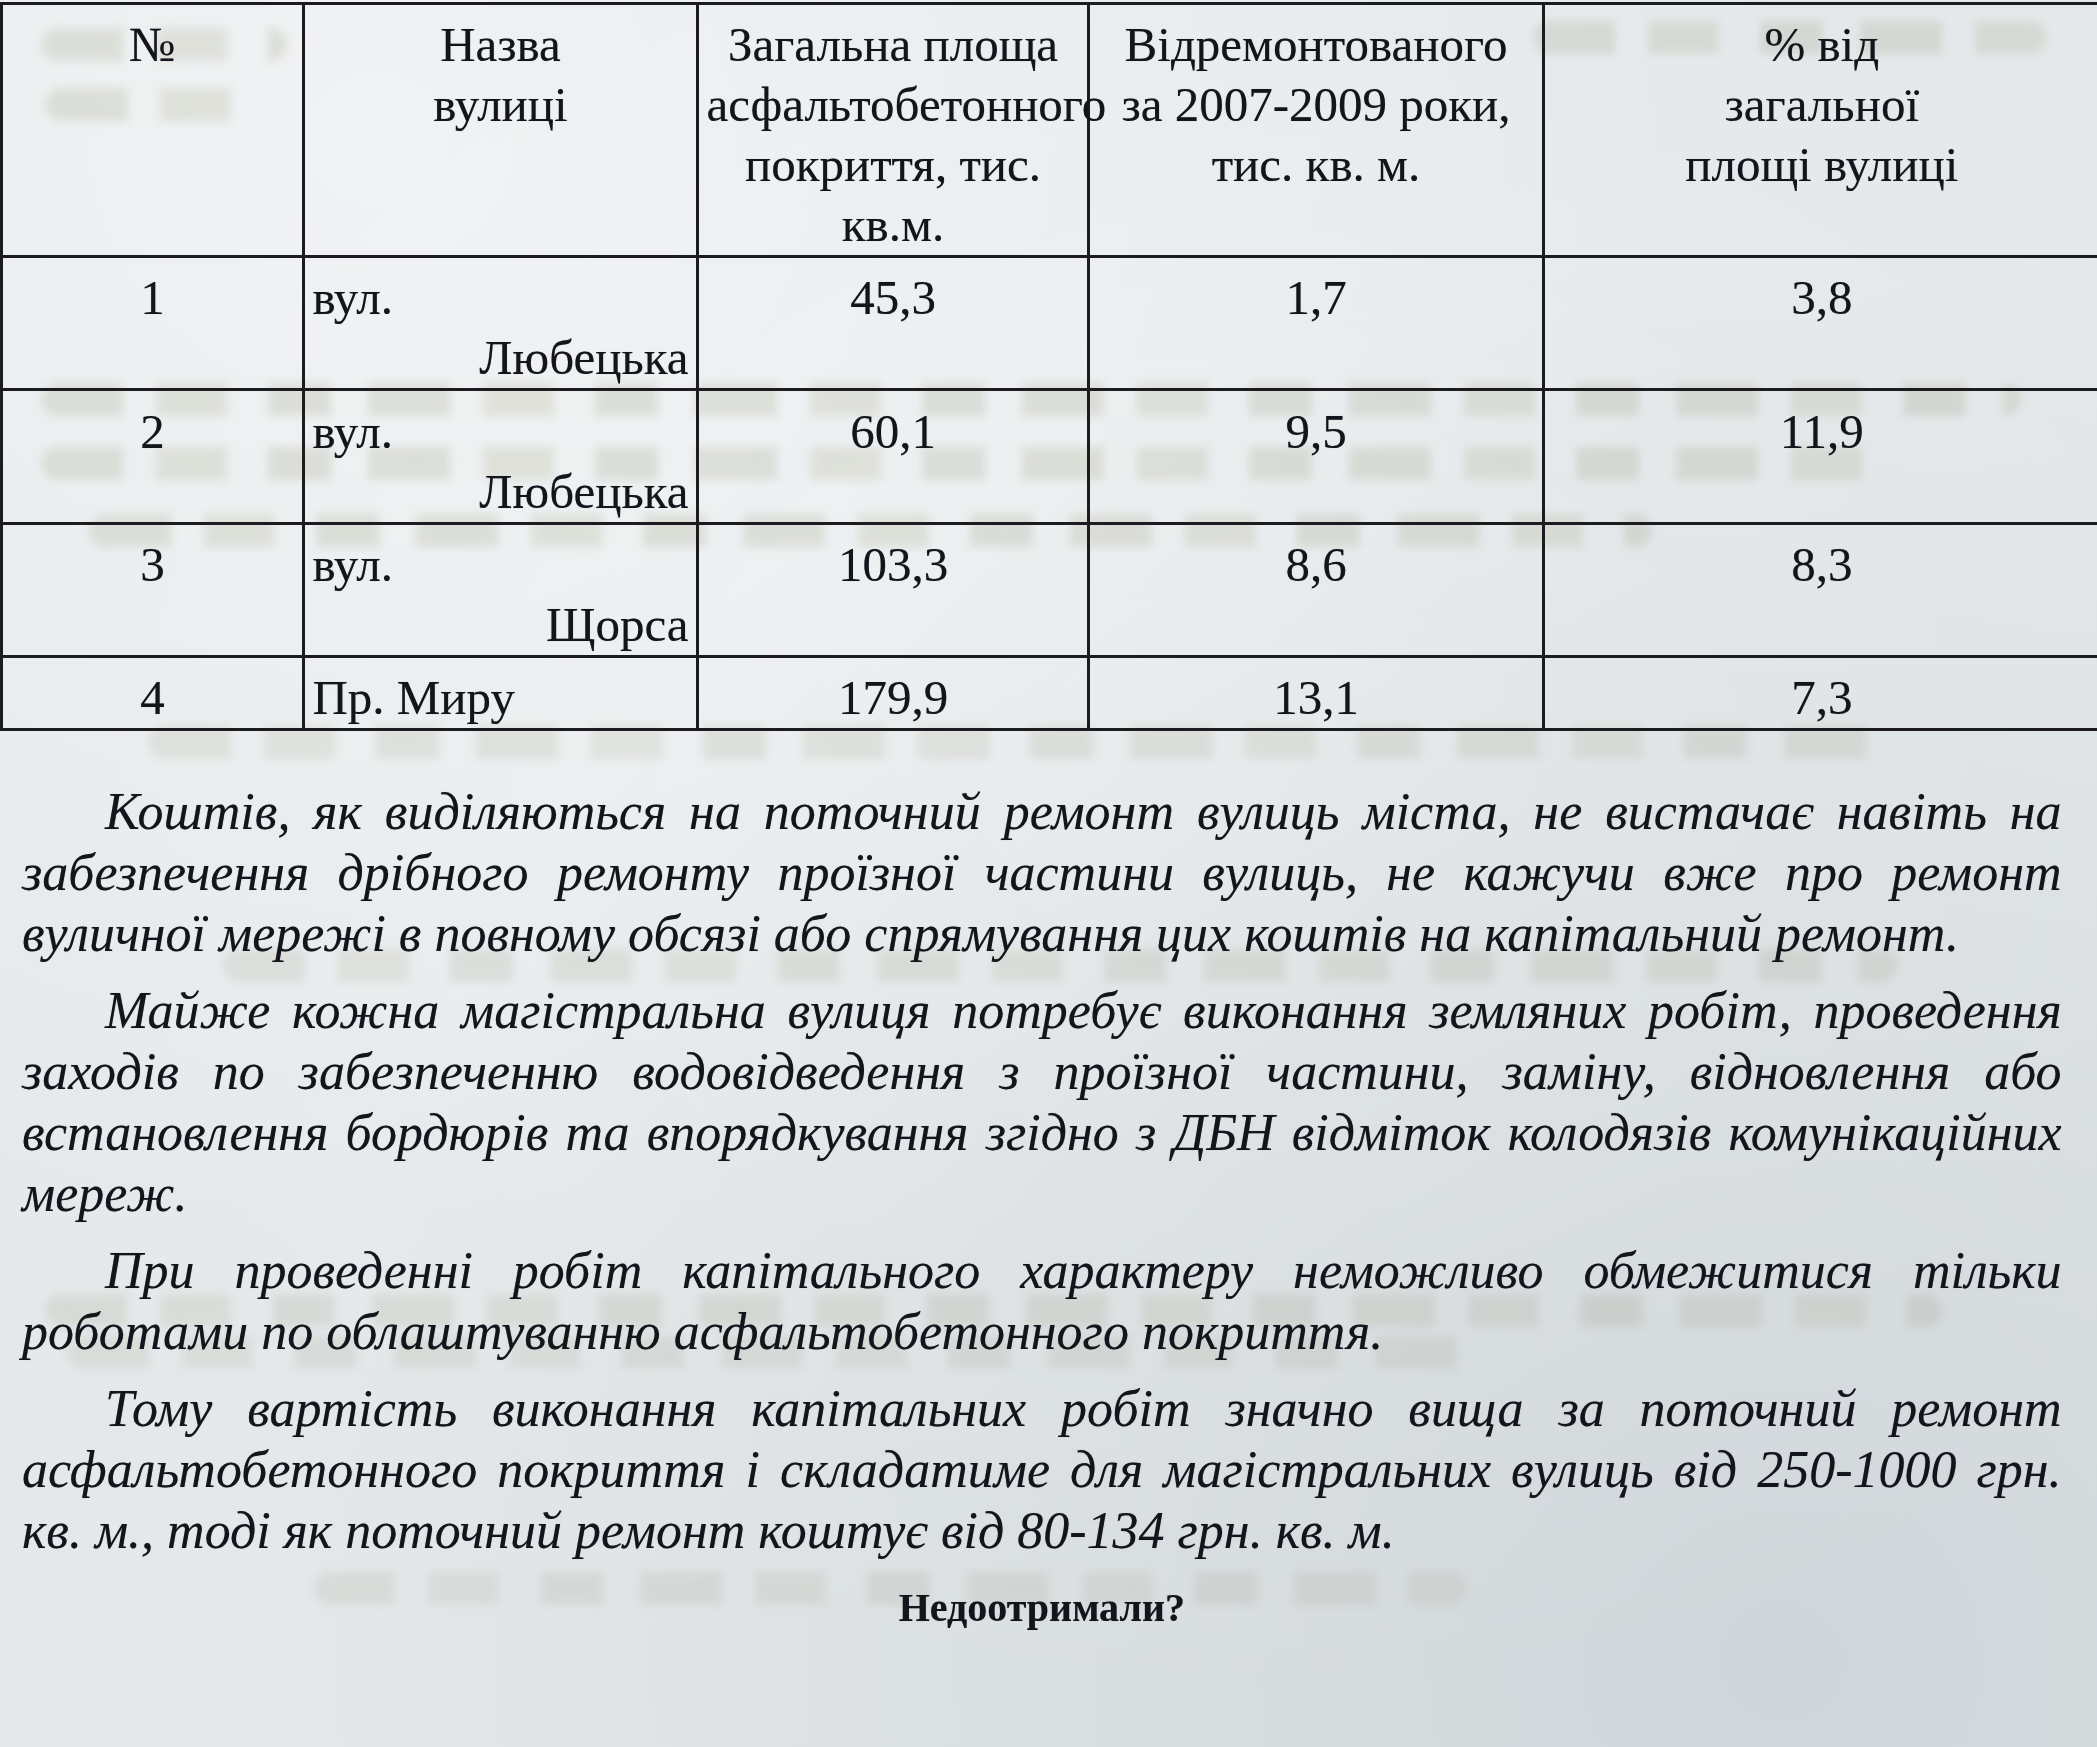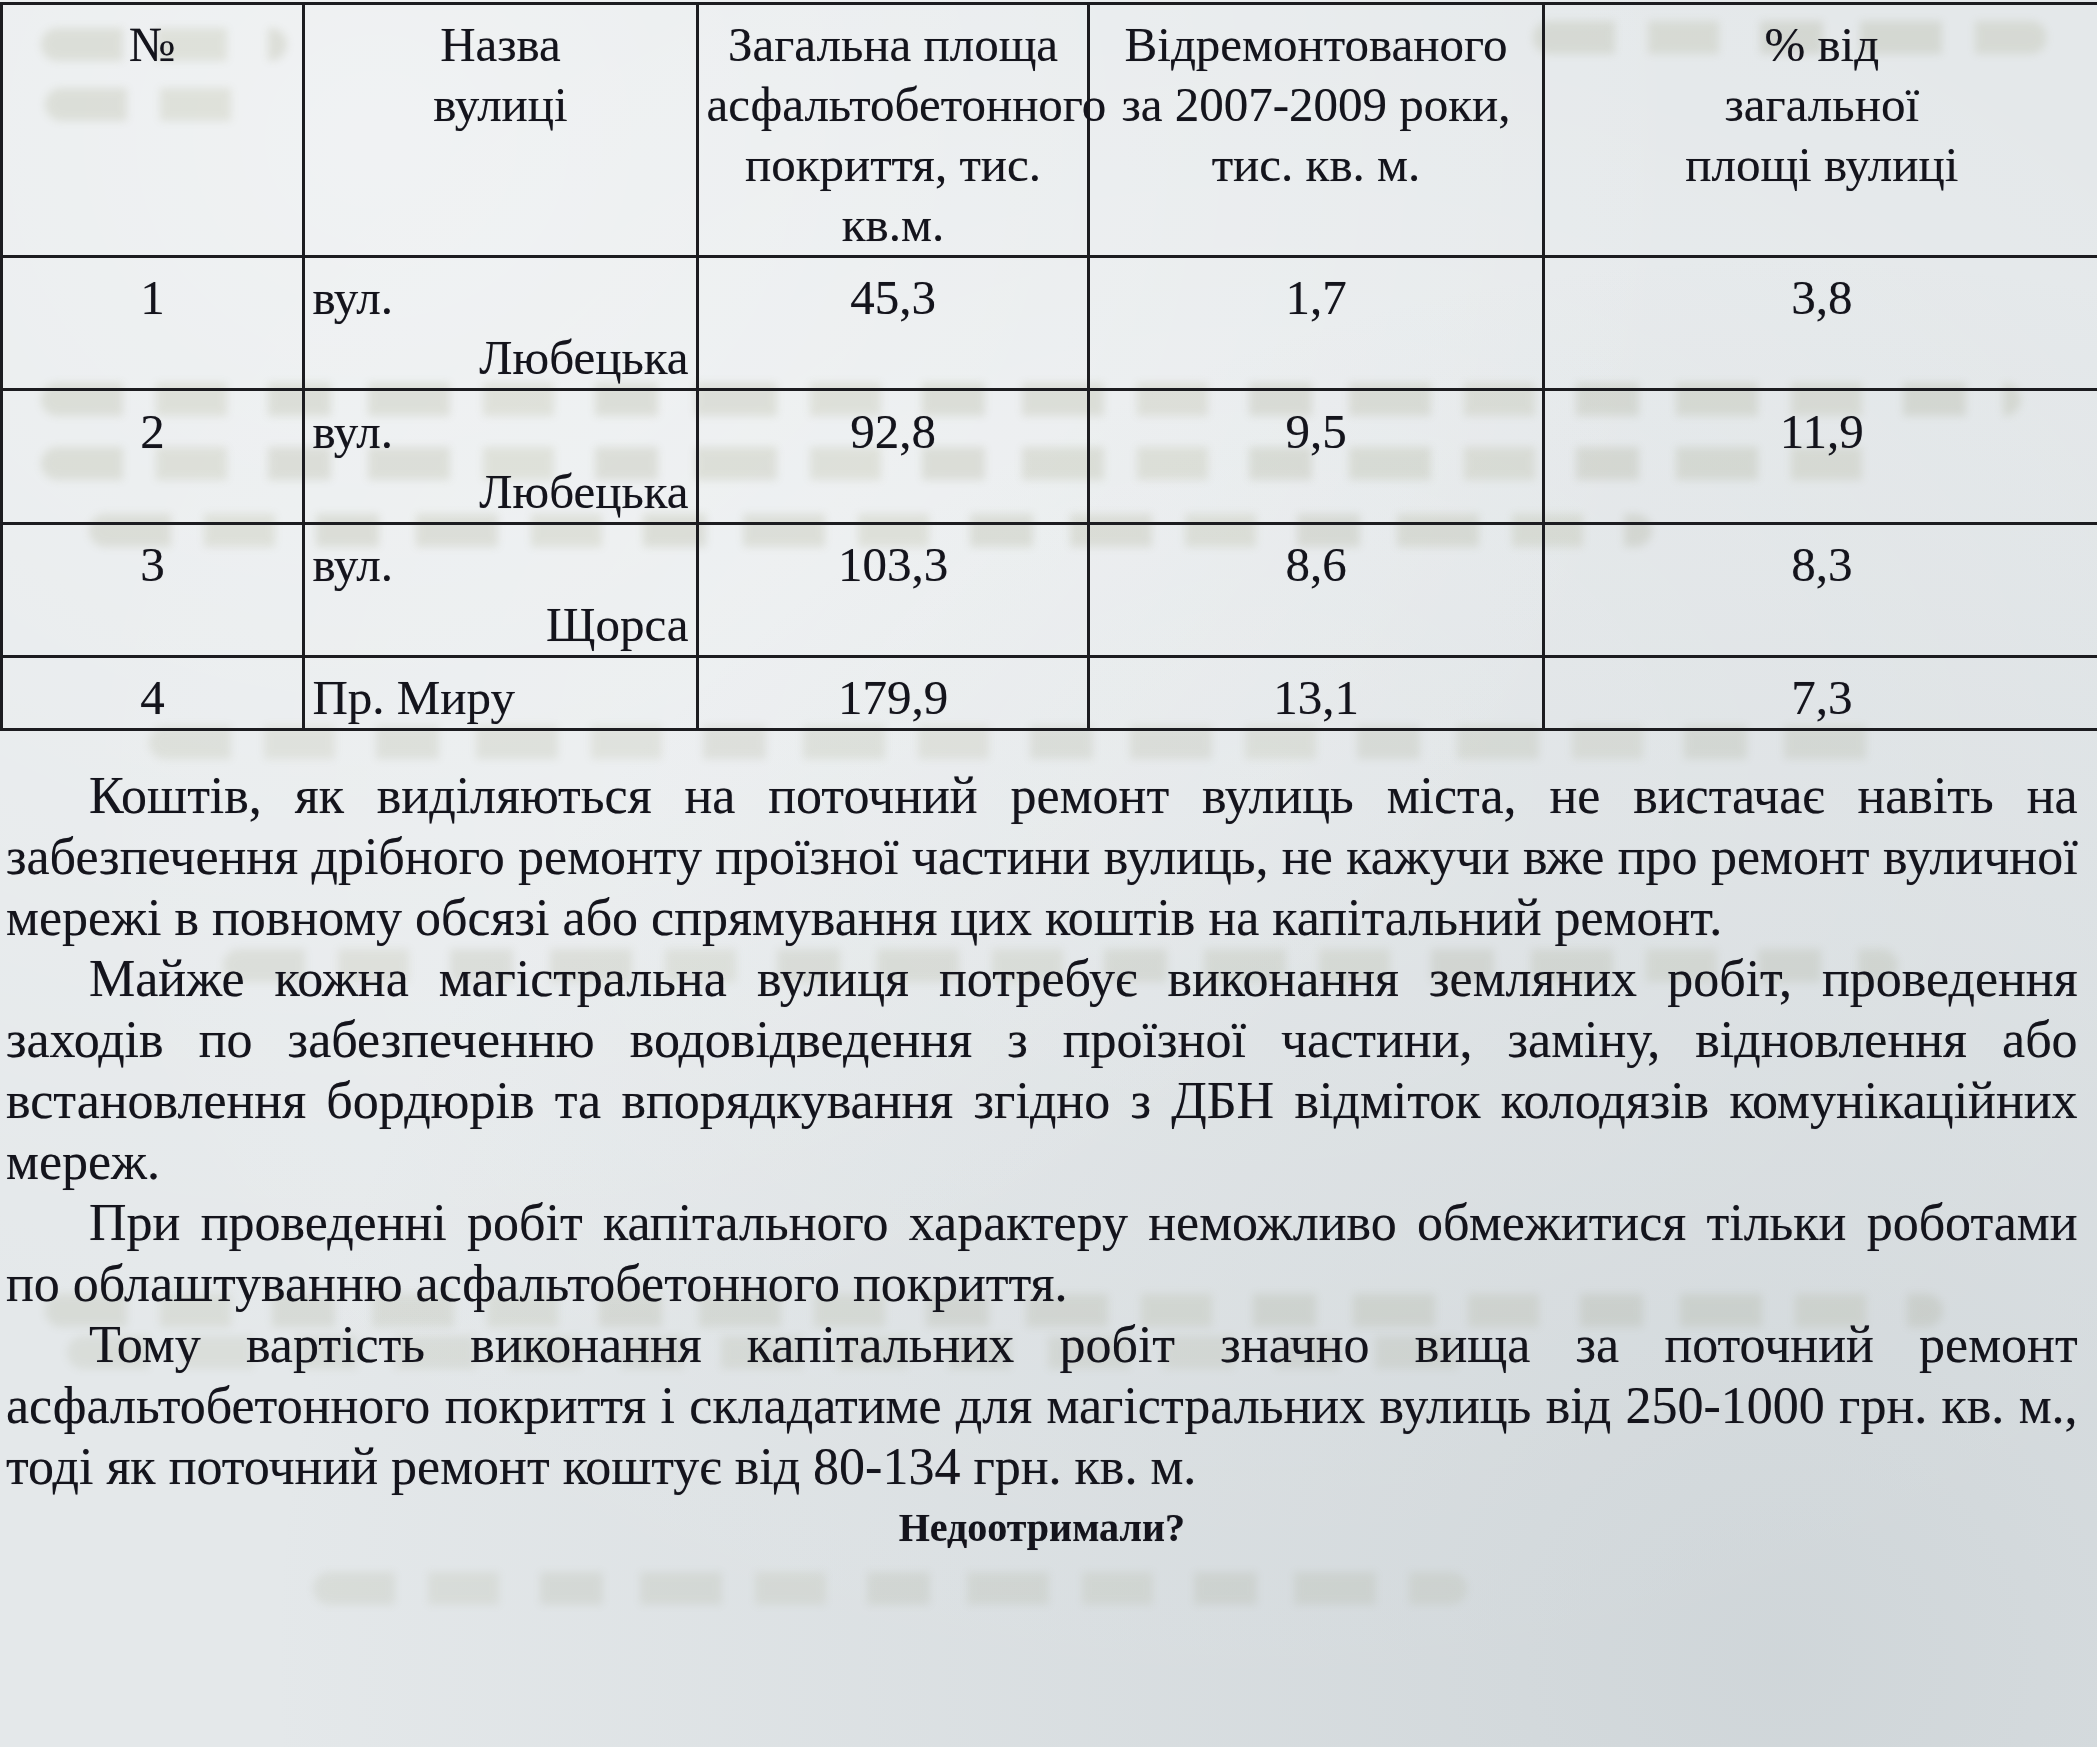--- a/index.html
+++ b/index.html
@@ -46,21 +46,21 @@
 
   
   .bodytext{
     position:absolute;top:765px;left:0;
     width:2097px;
     padding:0 19.4px 0 6px;
     font-size:52px;line-height:61px;
     text-align:justify;
     text-shadow:0 0 0.7px rgba(20,20,30,.45);
   }
-  .bodytext p{margin:0;text-indent:83px;}
+  .bodytext p{margin:16px;text-indent:83px;font-style:italic;}
   .bodytext h3{
     margin:0;font-size:40px;line-height:61px;
     text-align:center;font-weight:bold;text-indent:0;
   }
 
   
   .ghost{
     position:absolute;height:33px;border-radius:16.4px;
     opacity:.15;filter:blur(4.5px);pointer-events:none;
     background:repeating-linear-gradient(90deg,
@@ -119,21 +119,21 @@
       <td>45,3</td>
       <td>1,7</td>
       <td class="last-col">3,8</td>
     </tr>
     <tr class="h-r2">
       <td class="num-cell">2</td>
       <td>
         <span class="street-l1">вул.</span>
         <span class="street-l2">Любецька</span>
       </td>
-      <td>92,8</td>
+      <td>60,1</td>
       <td>9,5</td>
       <td class="last-col">11,9</td>
     </tr>
     <tr class="h-r3">
       <td class="num-cell">3</td>
       <td>
         <span class="street-l1">вул.</span>
         <span class="street-l2">Щорса</span>
       </td>
       <td>103,3</td>

